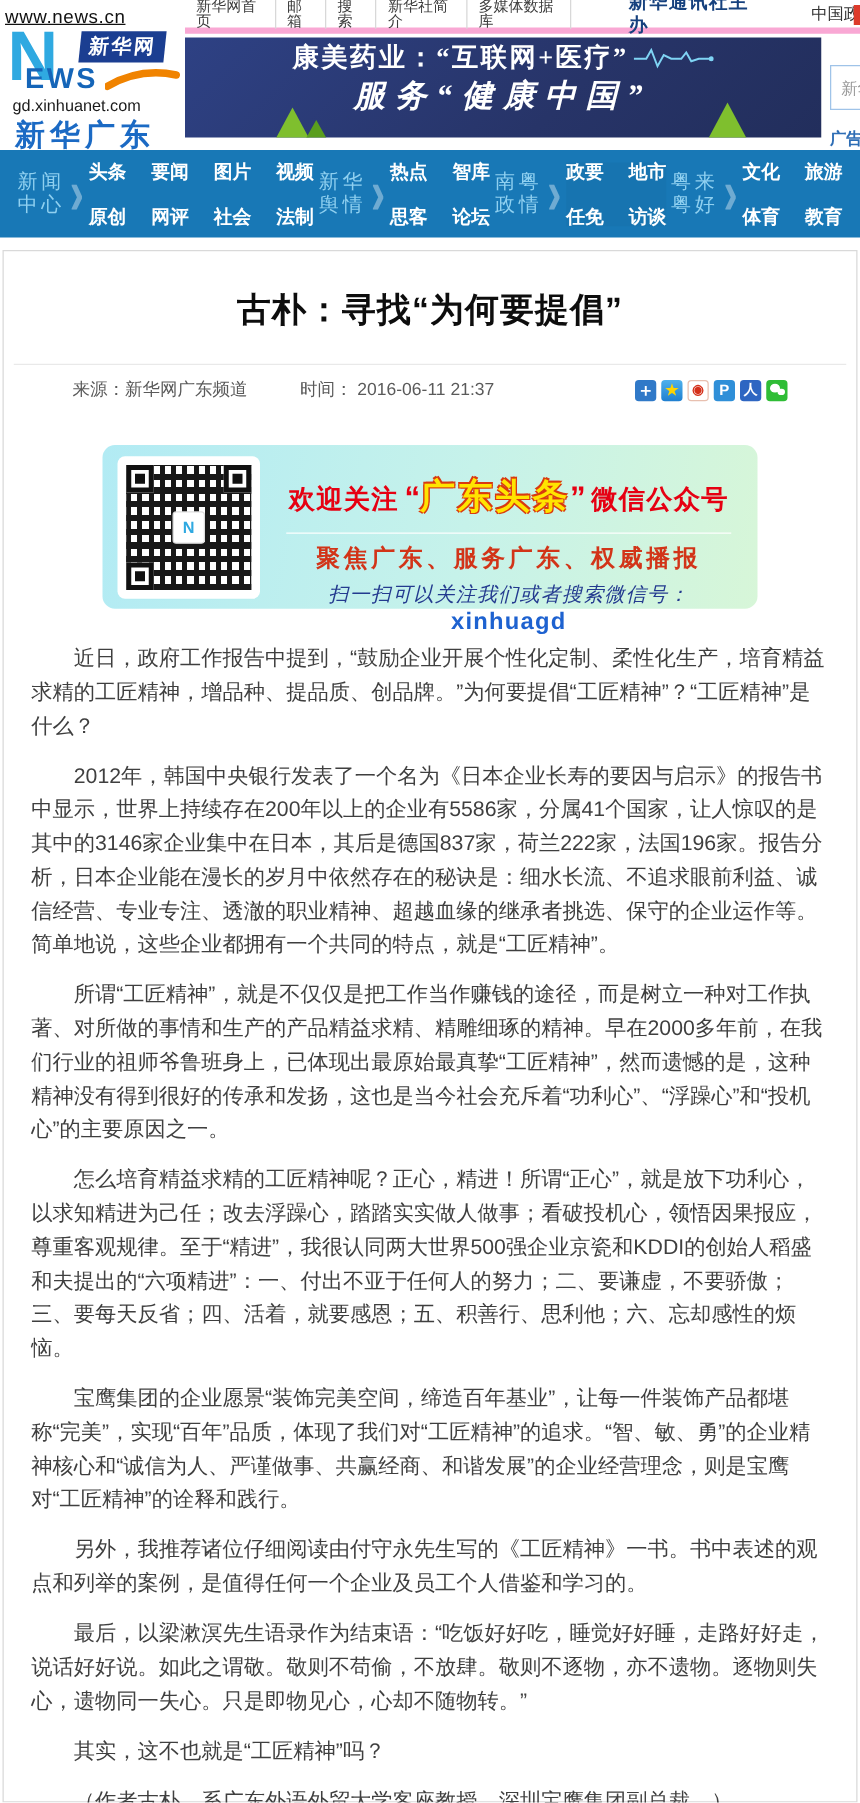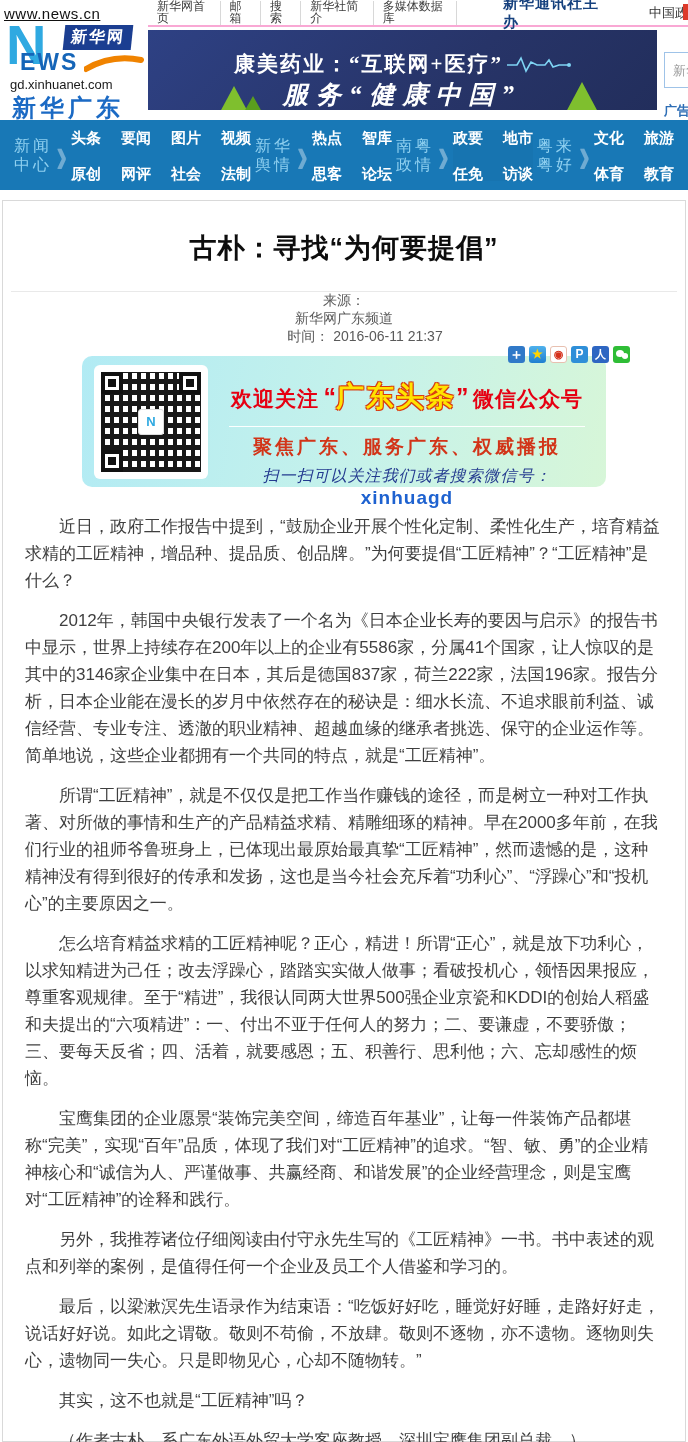--- a/index.html
+++ b/index.html
@@ -2,41 +2,41 @@
 <html><head>
 <meta charset="utf-8">
 <style>
   * { box-sizing: border-box; margin: 0; padding: 0; }
   html,body { width:688px; height:1442px; overflow:hidden; background:#fff;
     font-family:"Liberation Sans", sans-serif; }
 
   
   .topbar { position:relative; height:27px; display:flex; align-items:center; font-size:12px; color:#3c3c3c; }
   .site-url { width:148px; padding-left:4px; font-size:15px; color:#111; text-decoration:underline; letter-spacing:.5px; }
-  .topbar-right { flex:1; height:100%; display:flex; align-items:center; border-bottom:2px solid #f9a8d4;font-family:Liberation Mono, monospace; }
+  .topbar-right { flex:1; height:100%; display:flex; align-items:center; border-bottom:5px solid #f9a8d4; }
   .tlink { padding:0 9px; cursor:pointer; border-right:1px solid #d8d8d8; line-height:12px; }
   .tlink:last-of-type { border-right:none; }
   .sponsor { margin-left:46px; font-size:15px; font-weight:bold; color:#16417e; letter-spacing:1px; }
   .gov { margin-left:46px; font-size:13px; color:#333; white-space:nowrap; }
   .red-sliver { position:absolute; right:0; top:4px; width:5px; height:16px; background:#dd3a2a; }
 
   
   .header { position:relative; height:93px; }
   .logo { position:absolute; left:0; top:-24px; width:148px; height:117px; cursor:pointer; }
   .logo-n { position:absolute; left:6px; top:14px; font-size:56px; font-weight:bold; color:#2fa9e1; line-height:56px; }
   .logo-xhw { position:absolute; left:64px; top:22px; background:#1b3e91; color:#fff; font-weight:bold; font-size:16px; padding:2px 7px; transform:skew(-6deg); letter-spacing:2px; }
   .logo-ews { position:absolute; left:20px; top:46px; font-size:23px; font-weight:bold; color:#1565b8; letter-spacing:2px;text-align:center; }
   .logo-swoosh { position:absolute; left:84px; top:50px; }
   .logo-domain { position:absolute; left:10px; top:74px; font-size:13px; color:#1a1a1a; }
   .logo-region { position:absolute; left:12px; top:89px; font-size:24px; font-weight:bold; color:#1b6ac4; letter-spacing:4px; }
 
   .banner { position:absolute; left:148px; top:3px; width:509px; height:80px; overflow:hidden; cursor:pointer;
     background:linear-gradient(135deg,#2e4184 0%,#273468 60%,#222e5c 100%); color:#fff; text-align:center;
     font-family:"Liberation Serif", serif; }
-  .banner-l1 { margin-top:20px; font-size:21px; font-weight:bold; letter-spacing:2px; display:inline-flex; align-items:center; gap:4px; }
+  .banner-l1 { margin-top:2px; font-size:21px; font-weight:bold; letter-spacing:2px; display:inline-flex; align-items:center; gap:4px; }
   .banner-l2 { font-size:25px; font-weight:bold; letter-spacing:8px; font-style:italic; }
   .tri { position:absolute; bottom:-2px; width:0; height:0; border-style:solid; }
   .tri-1 { left:72px; border-width:0 14px 26px 14px; border-color:transparent transparent #7fbf2e transparent; }
   .tri-2 { left:96px; border-width:0 9px 16px 9px; border-color:transparent transparent #5a9e1e transparent; }
   .tri-3 { left:418px; border-width:0 16px 30px 16px; border-color:transparent transparent #7fbf2e transparent; }
   .ekg { flex:0 0 auto; }
 
   .search-col { position:absolute; left:664px; top:25px; width:90px; }
   .search-input { width:80px; height:36px; border:1px solid #9fc3e8; padding:0 8px; font-size:13px; color:#333; }
   .search-input::placeholder { color:#999; }
@@ -49,21 +49,21 @@
   .nav-group { display:grid; grid-auto-flow:row; row-gap:21px; }
   .g4 { grid-template-columns:repeat(4,auto); column-gap:20px; }
   .g2 { grid-template-columns:repeat(2,auto); column-gap:20px; }
   .nav-link { color:#fff; font-size:15px; font-weight:bold; line-height:15px; cursor:pointer; white-space:nowrap; }
   .nav-sec-dark { background:rgba(0,0,0,.03); }
 
   
   .article { margin:10px 2px 0; height:1242px; background:#fff; border:1px solid #d9d9d9; }
   .art-title { padding:30px 10px 0; text-align:center; font-size:27px; font-weight:bold; color:#0d0d0d; letter-spacing:1px; line-height:34px; }
   .title-hr { margin:26px 8px 0; border-top:1px solid #e9e9e9; }
-  .meta-row { height:40px; display:flex; align-items:center; padding:0 55px; font-size:14px; color:#5a5a5a;flex-direction:column; }
+  .meta-row { height:40px; display:flex; align-items:center; padding:0 55px; font-size:14px; color:#5a5a5a; }
   .meta-time { margin-left:42px; }
   .share { margin-left:auto; display:flex; gap:4px; }
   .share-icon { position:relative; width:17px; height:17px; border-radius:3px; display:flex; align-items:center; justify-content:center; font-size:12px; font-weight:bold; cursor:pointer; line-height:17px; }
   .si-more { background:#3079c8; color:#fff; font-size:14px; }
   .si-qzone { background:linear-gradient(180deg,#4fb1ec,#1f7fd0); color:#ffd400; font-size:12px; }
   .si-weibo { background:#fff; border:1px solid #e8c0b0; color:#d5301a; font-size:11px; }
   .si-peng { background:#2f8fd8; color:#fff; font-size:12px; }
   .si-renren { background:#2e66c2; color:#fff; font-size:11px; }
   .si-wechat { background:#2fbd36; }
   .si-wechat::before { content:""; position:absolute; left:2.5px; top:3.5px; width:8px; height:7px; border-radius:50%; background:#fff; }

